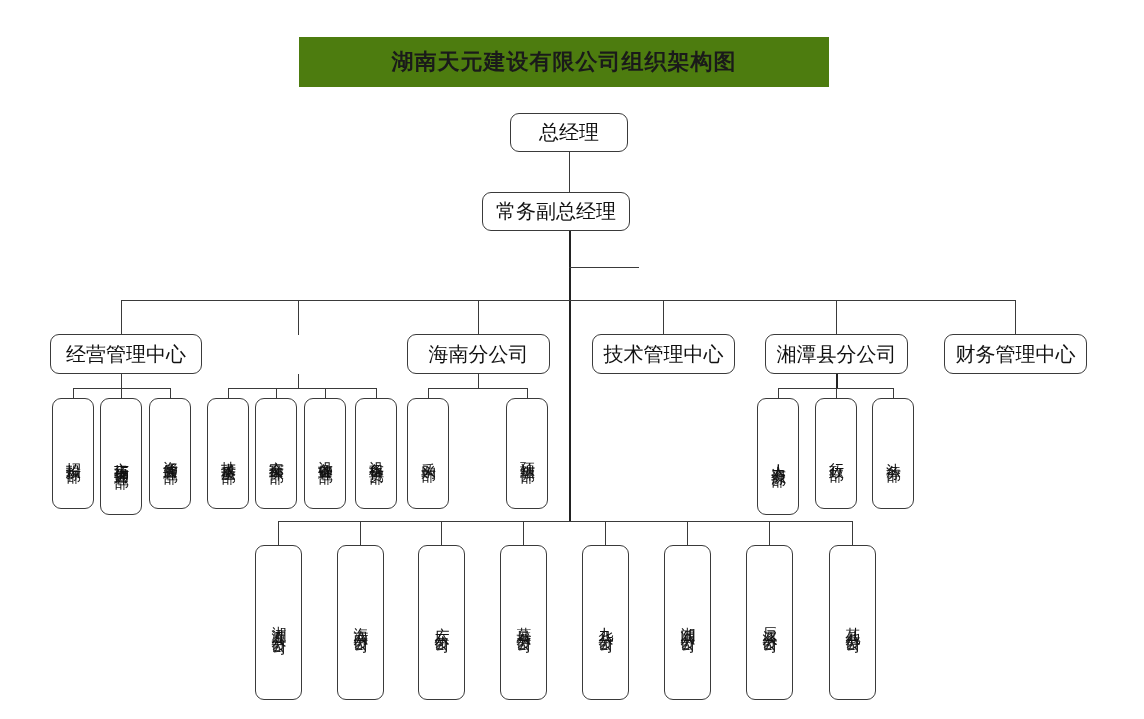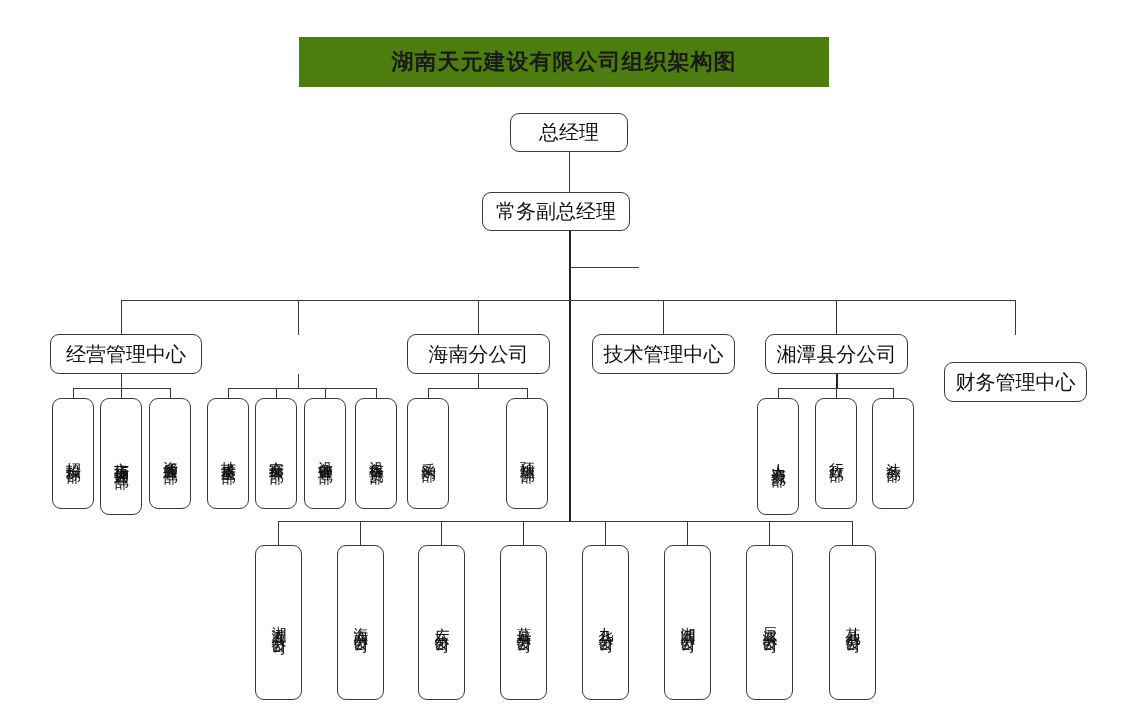--- a/index.html
+++ b/index.html
@@ -120,21 +120,21 @@
   </div>
   <div class="node horiz" style="left:407px; top:334px; width:143px; height:40px;">
     <span>海南分公司</span>
   </div>
   <div class="node horiz" style="left:592px; top:334px; width:143px; height:40px;">
     <span>技术管理中心</span>
   </div>
   <div class="node horiz" style="left:765px; top:334px; width:143px; height:40px;">
     <span>湘潭县分公司</span>
   </div>
-  <div class="node horiz" style="left:944px; top:334px; width:143px; height:40px;margin-top:28px;">
+  <div class="node horiz" style="left:944px; top:334px; width:143px; height:40px;">
     <span>财务管理中心</span>
   </div>
 
   <div class="ln v" style="left:121px; top:374px; height:14px;"></div>
   <div class="ln h" style="left:73px; top:388px; width:97px;"></div>
   <div class="ln v" style="left:73px; top:388px; height:10px;"></div>
   <div class="ln v" style="left:121px; top:388px; height:10px;"></div>
   <div class="ln v" style="left:170px; top:388px; height:10px;"></div>
 
   <div class="node vert" style="left:52px; top:398px; width:42px; height:111px;">

